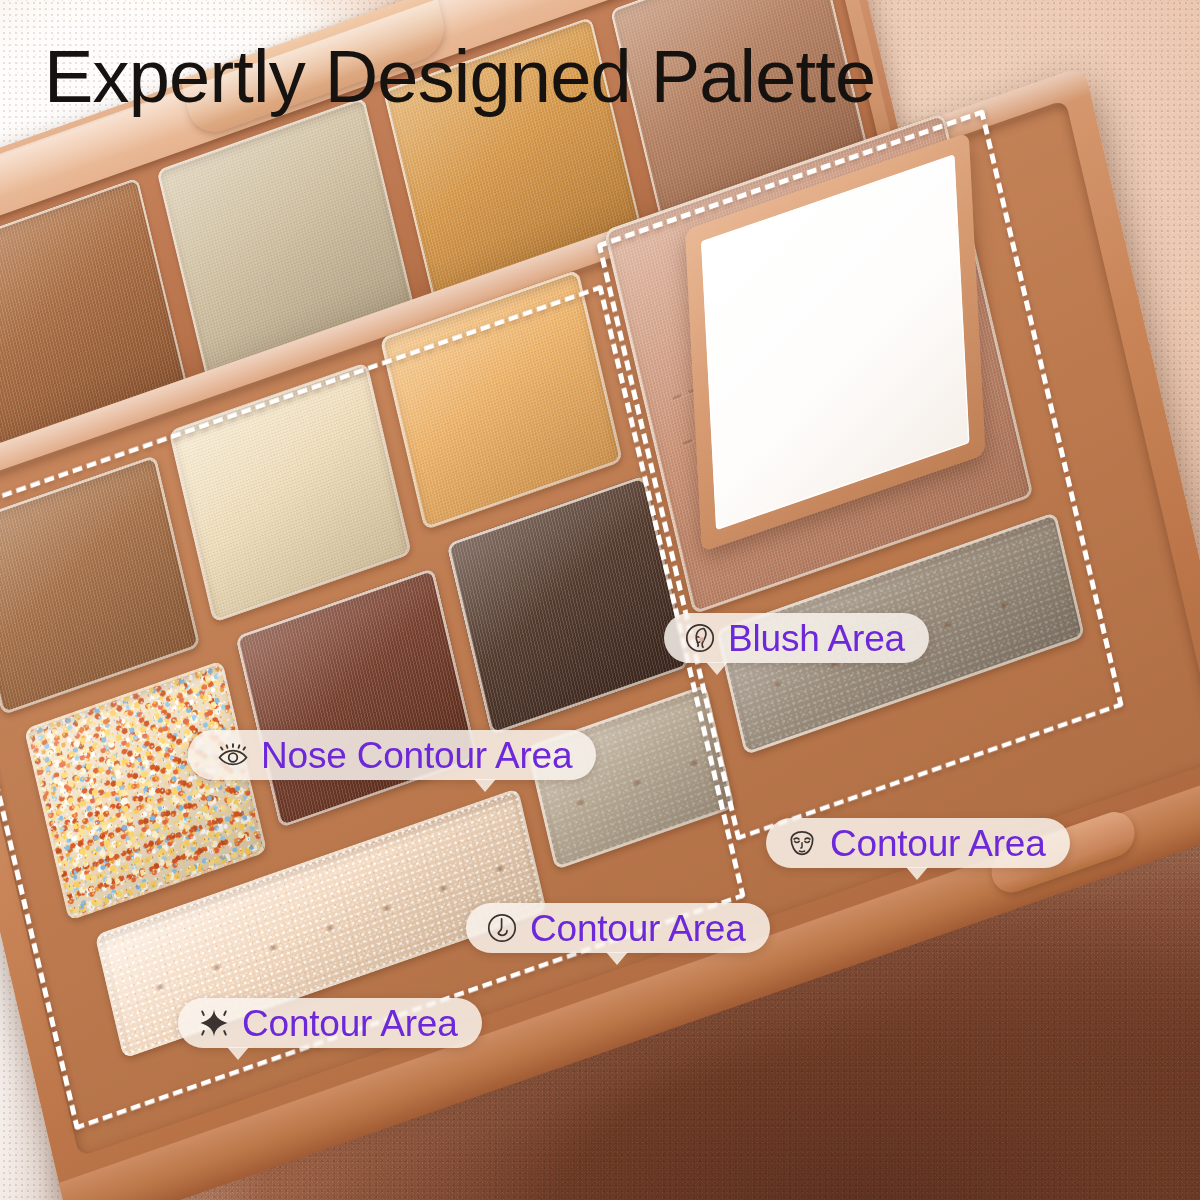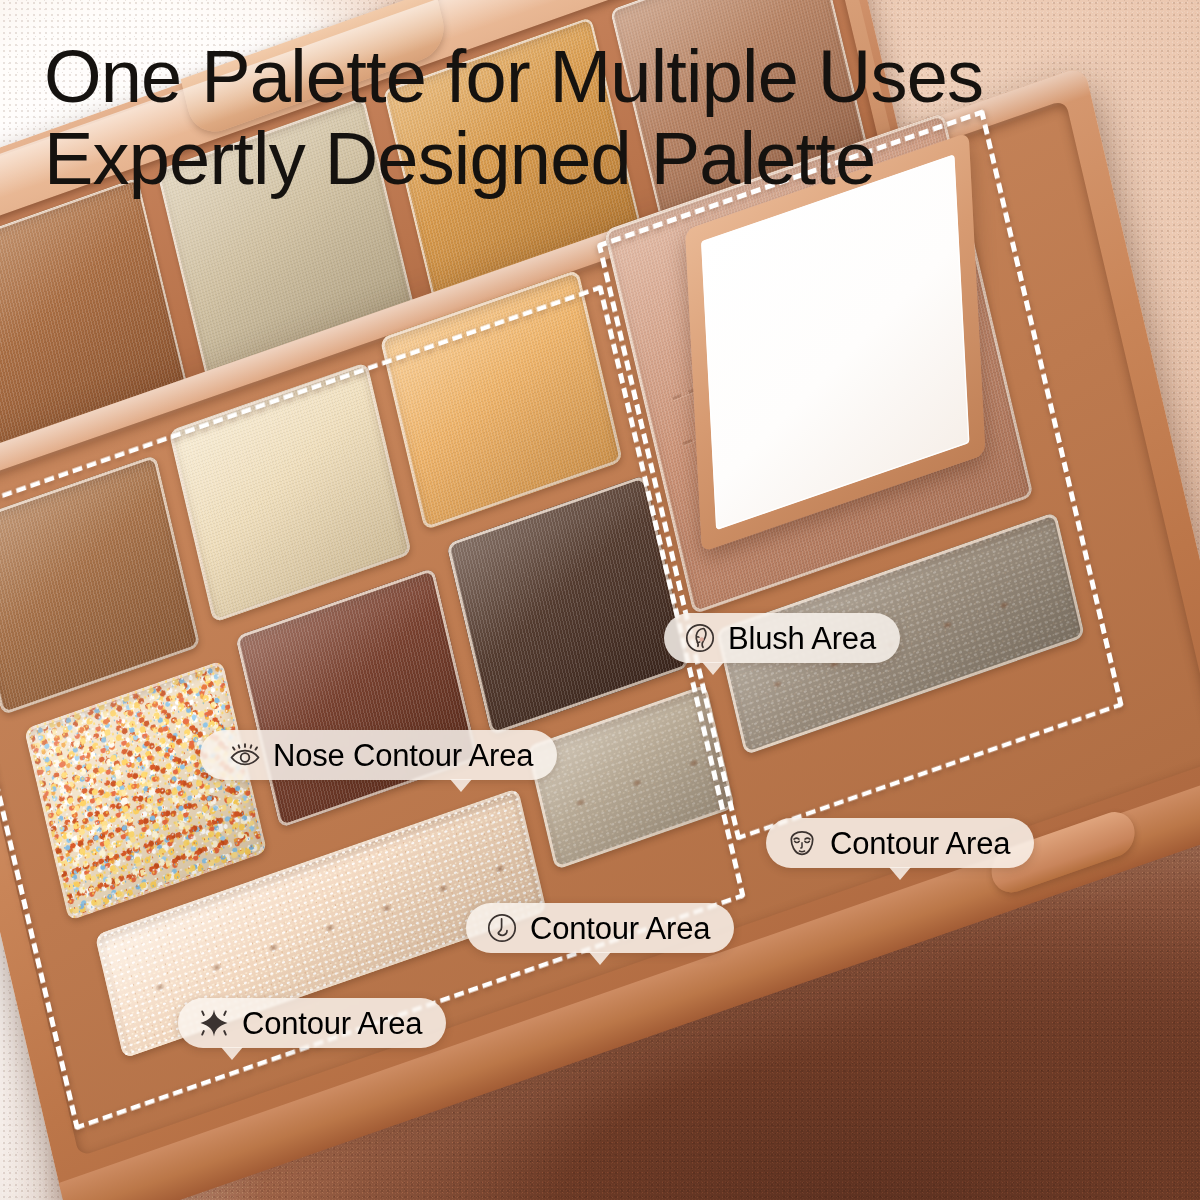--- a/index.html
+++ b/index.html
@@ -199,21 +199,21 @@
   
   .zone{position:absolute;border:5px dashed #ffffff;border-radius:4px;
     filter:drop-shadow(0 2px 3px rgba(80,40,20,.4));pointer-events:none;}
 
   
   .pill{position:absolute;z-index:80;display:flex;align-items:center;gap:11px;
     height:50px;padding:0 24px 0 19px;border-radius:26px;
     background:rgba(250,244,238,.84);
     box-shadow:0 2px 9px rgba(70,38,20,.22);
     backdrop-filter:blur(1px);}
-  .pill .txt{font-size:31px;color:#000000;white-space:nowrap;line-height:1;
+  .pill .txt{font-size:37px;color:#6d28d9;white-space:nowrap;line-height:1;
     font-family:"Liberation Sans","DejaVu Sans",sans-serif;letter-spacing:-0.2px;}
   .pill .ico{width:34px;height:34px;flex:0 0 34px;display:block;}
   .pill .ico svg{display:block;width:34px;height:34px;}
   .pill .tail{position:absolute;left:38%;bottom:-12px;width:0;height:0;
     border-left:11px solid transparent;border-right:11px solid transparent;
     border-top:13px solid rgba(250,244,238,.84);}
   .tail-l{left:16% !important;}
   .tail-c{left:46% !important;}
   .tail-r{left:70% !important;}
 </style>
@@ -225,21 +225,20 @@
   <div class="bg-base"></div>
   <div class="bg-dark"></div>
   <div class="bg-dark2"></div>
   <div class="bg-white-spill"></div>
   <div class="bg-white-spill2"></div>
   <div class="bg-white-edge"></div>
   <div class="bg-grain"></div>
   <div class="bg-grain2"></div>
 
   <div class="headline">
-    <span class="ln">One Palette for Multiple Uses</span>
     <span class="ln">Expertly Designed Palette</span>
   </div>
 
   <div id="palette">
 
     <div class="mirror">
       <div class="mirror-frame"></div>
       <div class="mirror-glass"></div>
     </div>
 
@@ -347,21 +346,21 @@
         <path d="M21.2 8c1.8 2.3 2 5.6 1 8.3-.9 2.4-2.6 4-3 6.4-.2 1.3.1 2.6.8 3.6" stroke-linecap="round"></path>
         <path d="M13.6 16.3c.7-.6 1.7-.7 2.4-.1" stroke-linecap="round" stroke-width="1.4"></path>
         <path d="M14.2 21.1c.9.5 1.9.4 2.7-.2" stroke-linecap="round" stroke-width="1.4"></path>
         <circle cx="18.7" cy="18.4" r="2.2" fill="#d8a193" stroke="none" opacity=".85"></circle>
       </svg>
     </span>
     <span class="txt">Blush Area</span>
     <span class="tail tail-l"></span>
   </div>
 
-  <div class="pill" style="left:200px;top:730px;padding-left:28px;">
+  <div class="pill" style="left:188px;top:730px;padding-left:28px;">
     <span class="ico">
       <svg viewBox="0 0 34 34" fill="none" stroke="#3b3330" stroke-width="1.8">
         <path d="M3.5 19.5c3.6-4.6 8.1-6.9 13.5-6.9s9.9 2.3 13.5 6.9c-3.6 4.6-8.1 6.9-13.5 6.9S7.1 24.1 3.5 19.5z" stroke-linejoin="round"></path>
         <circle cx="17" cy="19.5" r="4.3"></circle>
         <path d="M17 6.3v2.6M10.6 7.3l.8 2.5M23.4 7.3l-.8 2.5M5 9.4l1.5 2.2M29 9.4l-1.5 2.2" stroke-linecap="round" stroke-width="1.9"></path>
       </svg>
     </span>
     <span class="txt">Nose Contour Area</span>
     <span class="tail tail-r"></span>
   </div>

